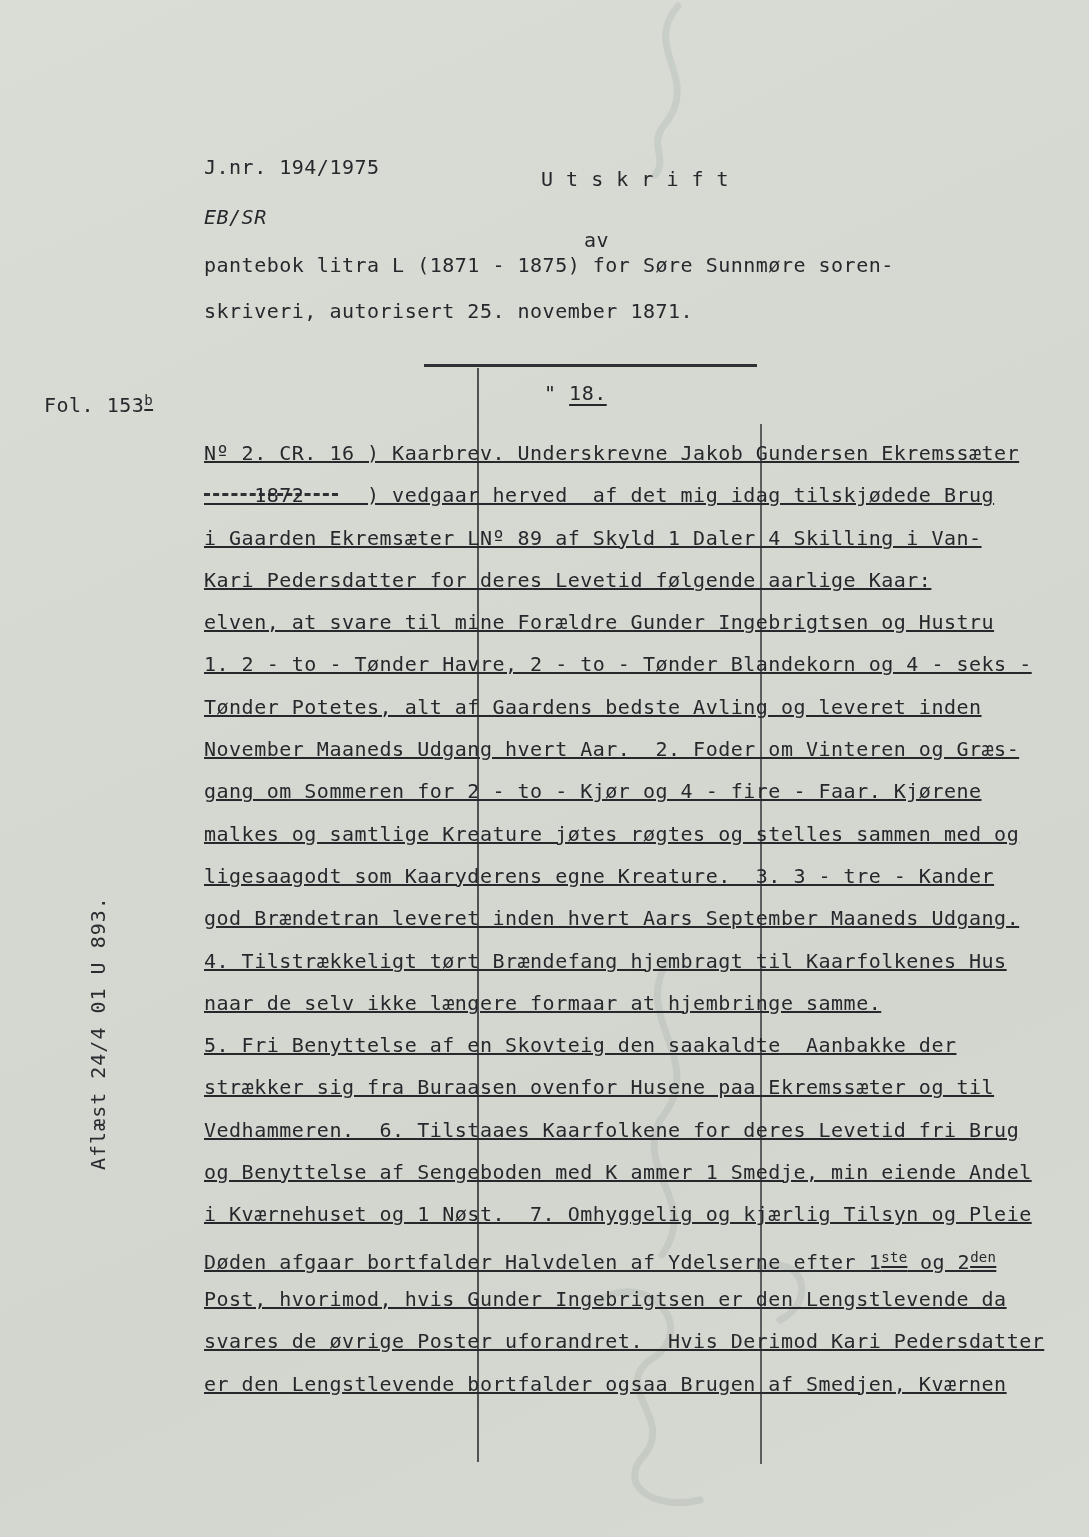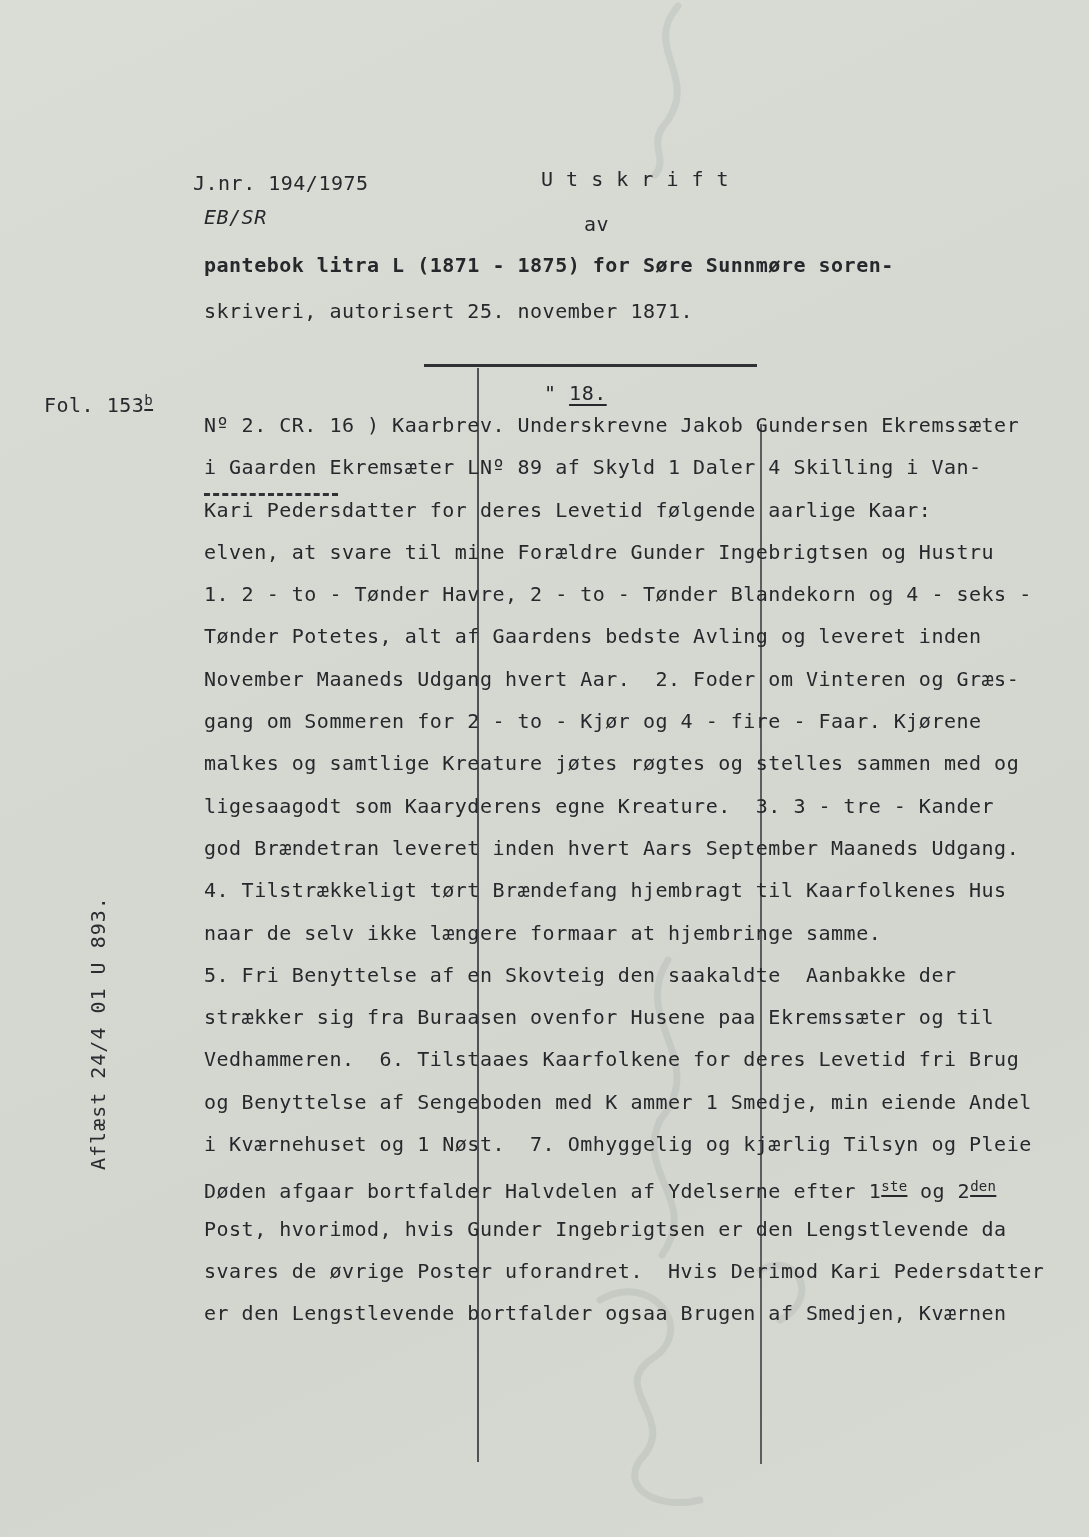--- a/index.html
+++ b/index.html
@@ -8,21 +8,21 @@
     width:1089px; height:1537px;
     margin:0 auto;
     background:linear-gradient(155deg,#daddd6 0%,#d5d9d2 35%,#d2d6cf 70%,#d6dad3 100%);
     overflow:hidden;
     color:#26282c;
     font-family:"DejaVu Sans Mono","Liberation Mono",monospace;
     font-size:20px;
     letter-spacing:0.5px;
   }
   .abs { position:absolute; white-space:pre; }
-  .body-block { position:absolute; left:204px; top:404px; }
+  .body-block { position:absolute; left:204px; top:432px;text-decoration:underline; }
   .bline { white-space:pre; height:42.3px; line-height:42.3px; }
   .u { text-decoration:underline; text-decoration-thickness:2px; text-underline-offset:4px; }
   .sup { font-size:14px; vertical-align:7px; letter-spacing:0.3px; }
   .divider { position:absolute; left:424px; top:364px; width:333px; height:3px; background:#2f3134; }
   .dashes { position:absolute; left:204px; top:493px; width:134px; border-top:3px dashed #2f3134; }
   .fold { position:absolute; width:2px; background:#3a3b3d; }
   .fold-left  { left:477px; top:368px; height:1094px; opacity:.85; }
   .fold-right { left:760px; top:424px; height:1040px; opacity:.78; }
   .side-note {
     position:absolute; left:86px; top:1170px;
@@ -38,42 +38,43 @@
 
   <svg class="ghost" width="1089" height="1537" viewBox="0 0 1089 1537">
     <g fill="none" stroke="#7f8d86" stroke-width="7" opacity="0.16" stroke-linecap="round">
       <path d="M 678 6 C 640 50, 705 78, 662 128 C 650 146, 668 160, 655 175"></path>
       <path d="M 668 960 C 630 1020, 710 1060, 660 1120 C 635 1175, 700 1200, 662 1255"></path>
       <path d="M 600 1300 C 650 1270, 700 1330, 650 1360 C 610 1390, 680 1420, 640 1460 C 620 1490, 660 1510, 700 1500"></path>
       <path d="M 760 1270 C 800 1250, 820 1300, 780 1320"></path>
     </g>
   </svg>
 
-  <div class="abs" style="left:193px; top:155px;margin-top:16px;">J.nr. 194/1975</div>
+  <div class="abs" style="left:204px; top:155px;">J.nr. 194/1975</div>
   <div class="abs" style="left:541px; top:167px;">U t s k r i f t</div>
   <div class="abs" style="left:204px; top:205px;font-style:italic;">EB/SR</div>
-  <div class="abs" style="left:584px; top:212px;">av</div>
-  <div class="abs" style="left:204px; top:253px;font-weight:bold;">pantebok litra L (1871 - 1875) for Søre Sunnmøre soren-</div>
+  <div class="abs" style="left:584px; top:228px;">av</div>
+  <div class="abs" style="left:204px; top:253px;">pantebok litra L (1871 - 1875) for Søre Sunnmøre soren-</div>
   <div class="abs" style="left:204px; top:299px;">skriveri, autorisert 25. november 1871.</div>
 
   <div class="divider"></div>
 
   <div class="abs" style="left:44px; top:369px;margin-top:23px;"><span>Fol. 153</span><span class="sup u">b</span></div>
 
   <div class="abs" style="left:544px; top:381px;"><span>"</span><span> </span><span class="u">18.</span></div>
 
   <div class="dashes"></div>
 
   <div class="fold fold-left"></div>
   <div class="fold fold-right"></div>
 
   <div class="side-note">Aflæst 24/4 01 U 893.</div>
 
   <div class="body-block">
     <div class="bline">Nº 2. CR. 16 ) Kaarbrev. Underskrevne Jakob Gundersen Ekremssæter</div>
+    <div class="bline">    1872     ) vedgaar herved  af det mig idag tilskjødede Brug</div>
     <div class="bline">i Gaarden Ekremsæter LNº 89 af Skyld 1 Daler 4 Skilling i Van-</div>
     <div class="bline">Kari Pedersdatter for deres Levetid følgende aarlige Kaar:</div>
     <div class="bline">elven, at svare til mine Forældre Gunder Ingebrigtsen og Hustru</div>
     <div class="bline">1. 2 - to - Tønder Havre, 2 - to - Tønder Blandekorn og 4 - seks -</div>
     <div class="bline">Tønder Potetes, alt af Gaardens bedste Avling og leveret inden</div>
     <div class="bline">November Maaneds Udgang hvert Aar.  2. Foder om Vinteren og Græs-</div>
     <div class="bline">gang om Sommeren for 2 - to - Kjør og 4 - fire - Faar. Kjørene</div>
     <div class="bline">malkes og samtlige Kreature jøtes røgtes og stelles sammen med og</div>
     <div class="bline">ligesaagodt som Kaaryderens egne Kreature.  3. 3 - tre - Kander</div>
     <div class="bline">god Brændetran leveret inden hvert Aars September Maaneds Udgang.</div>

